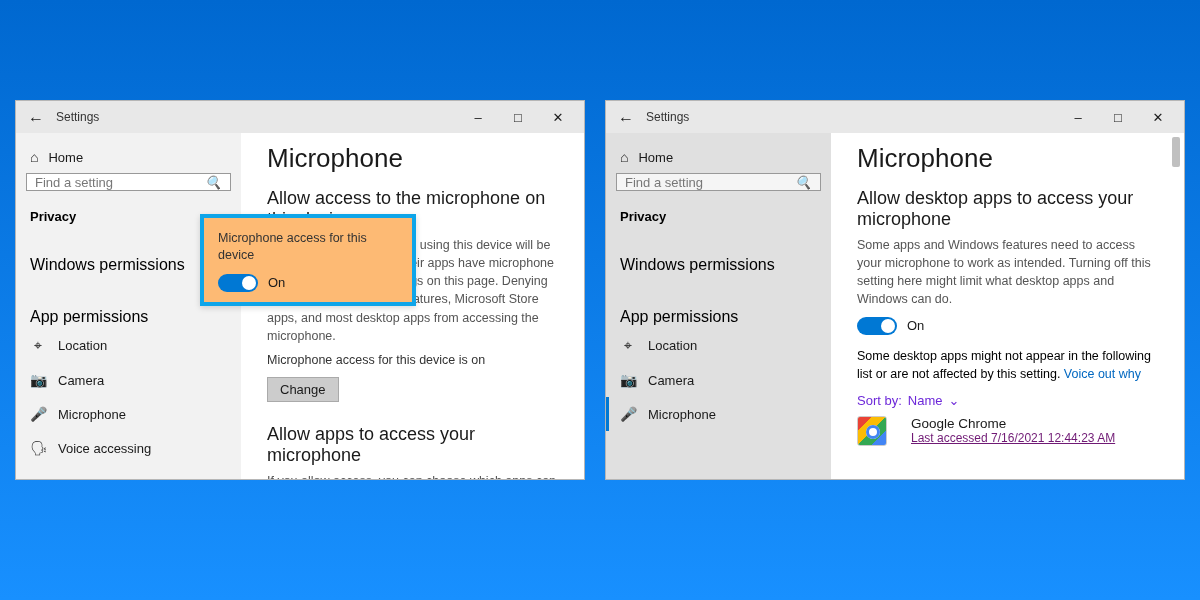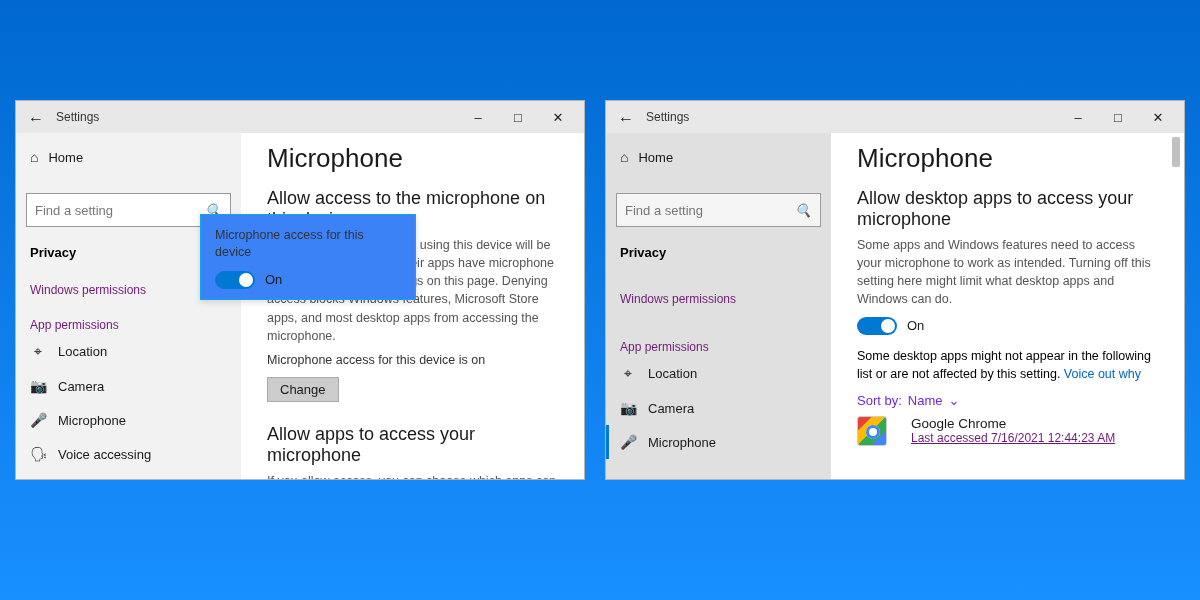--- a/index.html
+++ b/index.html
@@ -40,30 +40,30 @@
     display: flex; flex-direction: column;
     font-size: 13px;
   }
   .win.right .sidebar { background: #e0e0e0; }
 
   .sb-home { display:flex; align-items:center; gap:10px; padding: 8px 14px; }
   .sb-home .icon { font-size: 14px; }
 
   .search-wrap { padding: 0 10px 10px 10px; }
   .search {
-    width: 100%; height: 24px; display:flex; align-items:center;
-    border: 1px solid #999; background: #fff; padding: 16px 8px;
-    font-style: italic; color: #6a6a6a; margin-top: 20px;
+    width: 100%; height: 18px; display:flex; align-items:center;
+    border: 1px solid #999; background: #fff; padding: 8px 8px;
+    font-style: italic; color: #6a6a6a;
   }
   .win.right .search { background:#f5f5f5; }
   .search span:first-child { flex:1; font-style: normal; color:#777; }
   .search .icon { font-size: 13px; }
 
   .cat-hdr { padding: 8px 14px; font-weight: 600; color:#000; }
-  .group-lbl { padding: 10px 14px 2px 14px; font-size: 12px; color:#701a75; }
+  .group-lbl { padding: 10px 14px 2px 14px; font-size: 16px; color:#000000; }
 
   .sb-item { display:flex; align-items:center; gap:12px; padding: 9px 14px; cursor: default; }
   .sb-item.active { border-left: 3px solid #0078d4; padding-left: 11px; }
   .sb-icon { width: 16px; text-align:center; font-size:14px; }
 
   .main {
     flex: 1; padding: 10px 26px 10px 26px; overflow-y: auto;
     position: relative;
   }
   h1 { font-size: 26px; font-weight: 400; margin-bottom: 14px; }
@@ -102,22 +102,22 @@
     content:""; position:absolute; left:8px; top:8px; width:14px; height:14px;
     border-radius:50%; background:#fff; box-shadow: inset 0 0 0 3px #4285f4;
   }
   .app-name { font-size: 13.5px; }
   .app-sub  { font-size: 12px; color:#701a75;text-decoration:underline; }
 
   .popup {
     position: absolute;
     left: 200px; top: 214px;
     width: 216px;
-    background: #3b82f6;
-    border: 1px solid #0ea5e9;
+    background: #fdba74;
+    border: 4px solid #0ea5e9;
     padding: 12px 14px 10px 14px;
     box-shadow: 0 2px 6px rgba(0,0,0,.15);
   }
   .popup .ptxt { font-size: 12.5px; color:#333; margin-bottom: 10px; line-height:1.35; }
 
   .scrollbar {
     position:absolute; right:2px; top:2px; bottom:2px; width:12px;
   }
   .scrollbar .thumb { position:absolute; left:2px; right:2px; top:2px; height:30px; background:#c0c0c0; border-radius:2px;}
 </style>

